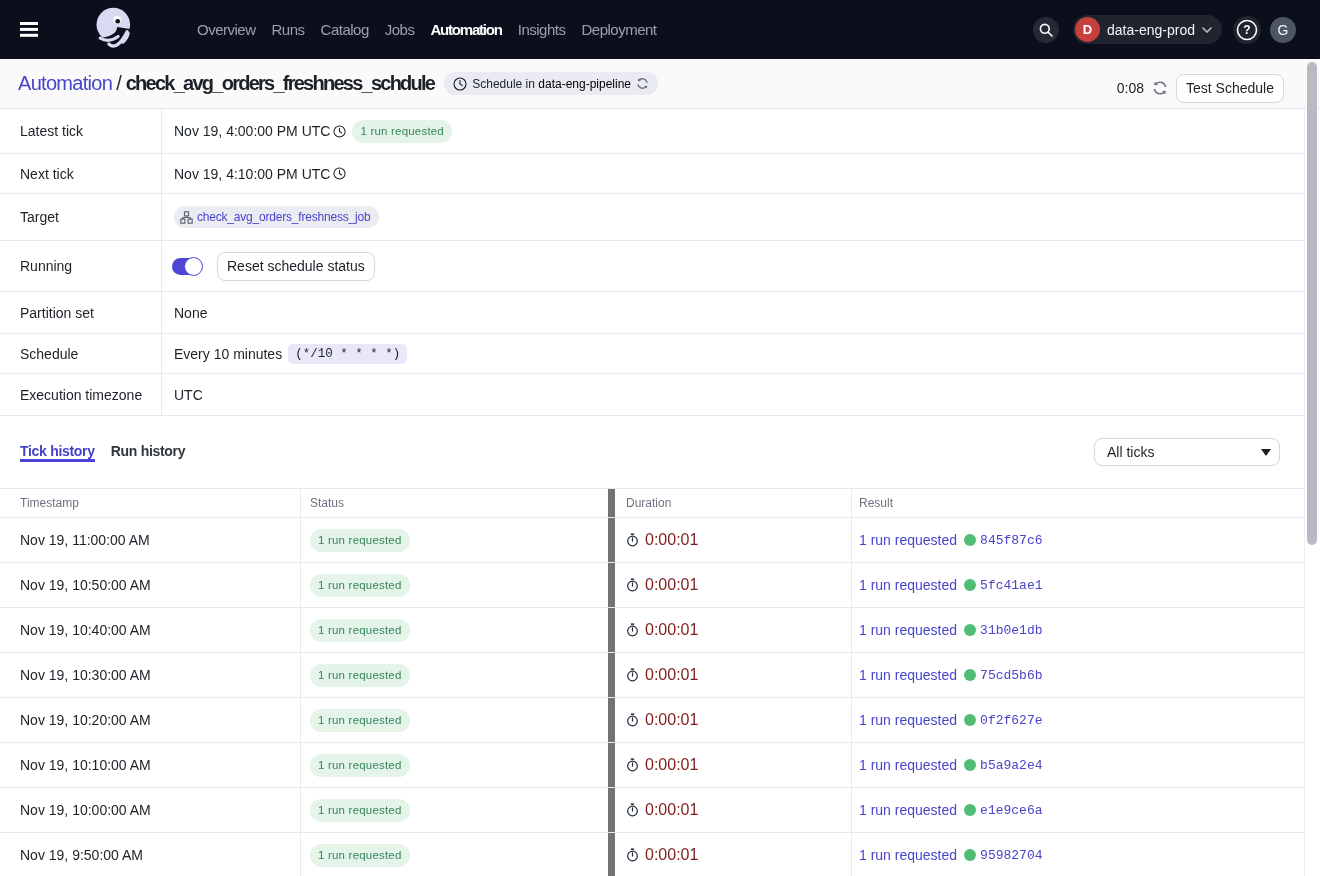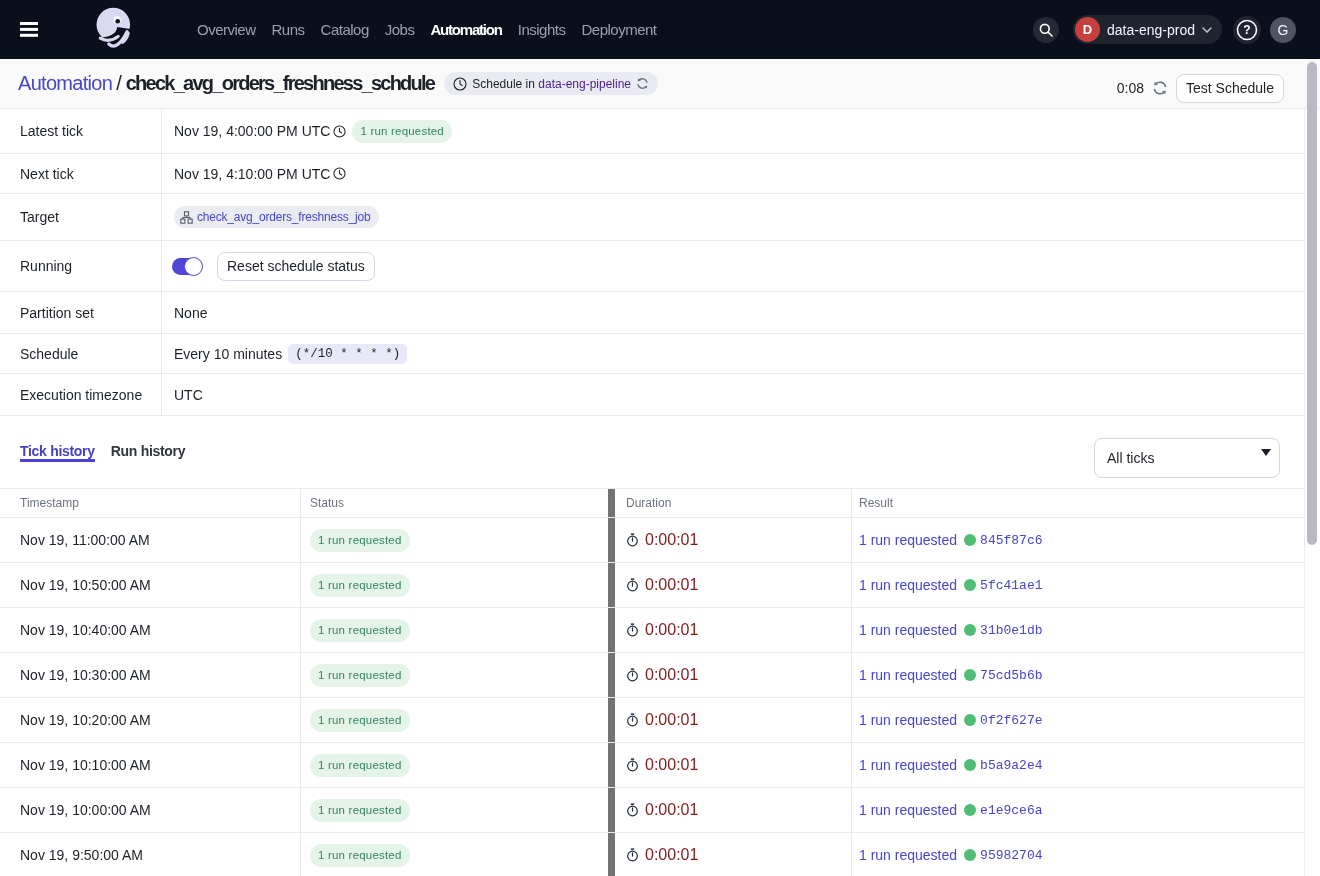--- a/index.html
+++ b/index.html
@@ -17,21 +17,21 @@
 .depl .dd { width:25px; height:25px; border-radius:50%; background:#C8403E; color:#fff; font-size:13px; font-weight:700; display:flex; align-items:center; justify-content:center; }
 .depl .dt { color:#F4F5F8; font-size:14px; }
 .helpc { width:28px; height:28px; border-radius:50%; background:#20242F; display:flex; align-items:center; justify-content:center; margin-right:9px; }
 .avatar { width:26px; height:26px; border-radius:50%; background:#4D5562; color:#F2F3F5; font-size:14px; display:flex; align-items:center; justify-content:center; }
 
 .crumb { height:50px; background:#FAFAFB; border-bottom:1px solid #E8EAEF; display:flex; align-items:center; position:relative; }
 .bc-link { color:#4745C9; font-size:20px; margin-left:18px; letter-spacing:-0.7px; }
 .bc-sep { color:#222834; font-size:20px; margin:0 4px; }
 .bc-name { color:#1C2127; font-size:20px; font-weight:700; letter-spacing:-1.75px; }
 .chip-sched { margin-left:10px; height:23px; background:#E9EAF2; border-radius:12px; display:inline-flex; align-items:center; padding:0 9px; gap:5px; font-size:12px; color:#1C2127; }
-.chip-sched a { color:#4c1d95; text-decoration:none; }
+.chip-sched a { color:#000000; text-decoration:none; }
 .crumbright { position:absolute; right:36px; top:0; height:58px; display:flex; align-items:center; gap:8px; }
 .counter { font-size:14px; color:#1C2127; }
 .btn { height:29px; background:#fff; border:1px solid #D4D7E1; border-radius:8px; font-size:14px; color:#1C2127; font-family:"Liberation Sans",sans-serif; padding:0 9px; display:flex; align-items:center; }
 
 .content { width:1305px; border-right:1px solid #EDEEF2; }
 
 .meta { width:100%; }
 .mrow { display:flex; border-bottom:1px solid #E8EAEF; }
 .mlab { width:162px; min-width:162px; border-right:1px solid #E8EAEF; padding-left:20px; display:flex; align-items:center; font-size:14px; color:#1C2127; }
 .mval { padding-left:12px; display:flex; align-items:center; font-size:14px; color:#1C2127; }
@@ -39,21 +39,21 @@
 .chip-job { height:22px; background:#EBECF2; border-radius:11px; padding:0 9px 0 6px; display:inline-flex; align-items:center; gap:4px; font-size:12px; letter-spacing:-0.2px; }
 .chip-job a { color:#4745C9; text-decoration:none; }
 .toggle { width:30px; height:17px; border-radius:9px; background:#4F46D6; position:relative; margin-left:-2px; }
 .toggle .knob { position:absolute; right:-1px; top:-1px; width:19px; height:19px; border-radius:50%; background:#fff; border:1px solid #4F46D6; }
 .chip-cron { height:20px; background:#E9E8F9; border-radius:5px; padding:0 7px; margin-left:6px; display:inline-flex; align-items:center; font-family:"Liberation Mono",monospace; font-size:12.5px; color:#1C2127; }
 
 .tabsrow { height:72px; position:relative; }
 .tabs { position:absolute; left:20px; top:27px; display:flex; gap:16px; }
 .tab { font-size:14px; font-weight:700; color:#30363E; line-height:16px; letter-spacing:-0.3px; }
 .tab.sel { color:#4440C8; border-bottom:3px solid #4B42DC; }
-.select { position:absolute; right:24px; top:22px; width:186px; height:40px; border:1px solid #D4D7E1; border-radius:8px; background:#fff; display:flex; align-items:center; }
+.select { position:absolute; right:24px; top:22px; width:186px; height:28px; border:1px solid #D4D7E1; border-radius:8px; background:#fff; display:flex; align-items:center; }
 .select .st { font-size:14px; color:#1C2127; margin-left:12px; }
 .select .caret { position:absolute; right:8px; top:10px; width:0; height:0; border-left:5.5px solid transparent; border-right:5.5px solid transparent; border-top:7px solid #1C2127; }
 
 .ticktable { border-top:1px solid #E8EAEF; }
 .thead { display:flex; height:29px; border-bottom:1px solid #E8EAEF; }
 .thead div { font-size:12px; color:#6C7380; display:flex; align-items:center; }
 .trow { display:flex; height:45px; border-bottom:1px solid #E8EAEF; }
 .c1 { width:301px; min-width:301px; border-right:1px solid #E8EAEF; padding-left:20px; display:flex; align-items:center; }
 .c2 { width:314px; min-width:314px; border-right:7px solid #737373; padding-left:9px; display:flex; align-items:center; }
 .c3 { width:237px; min-width:237px; border-right:1px solid #E8EAEF; padding-left:11px; display:flex; align-items:center; gap:6px; }

